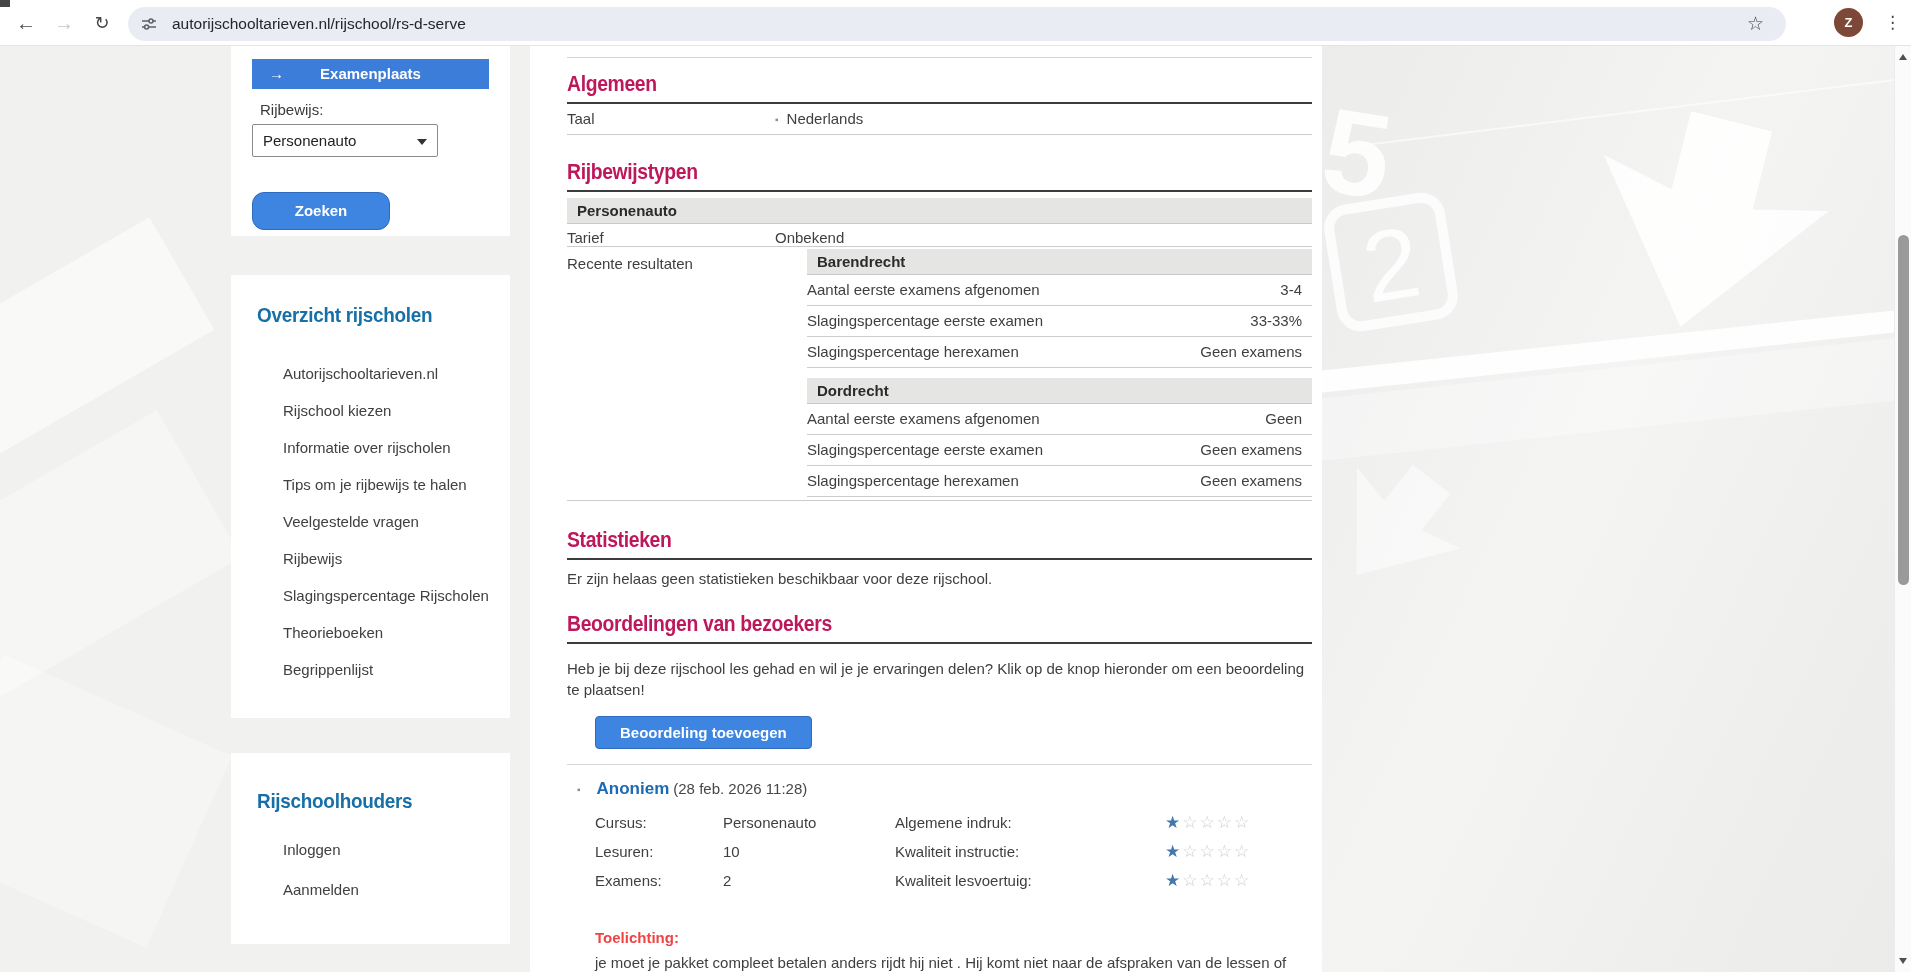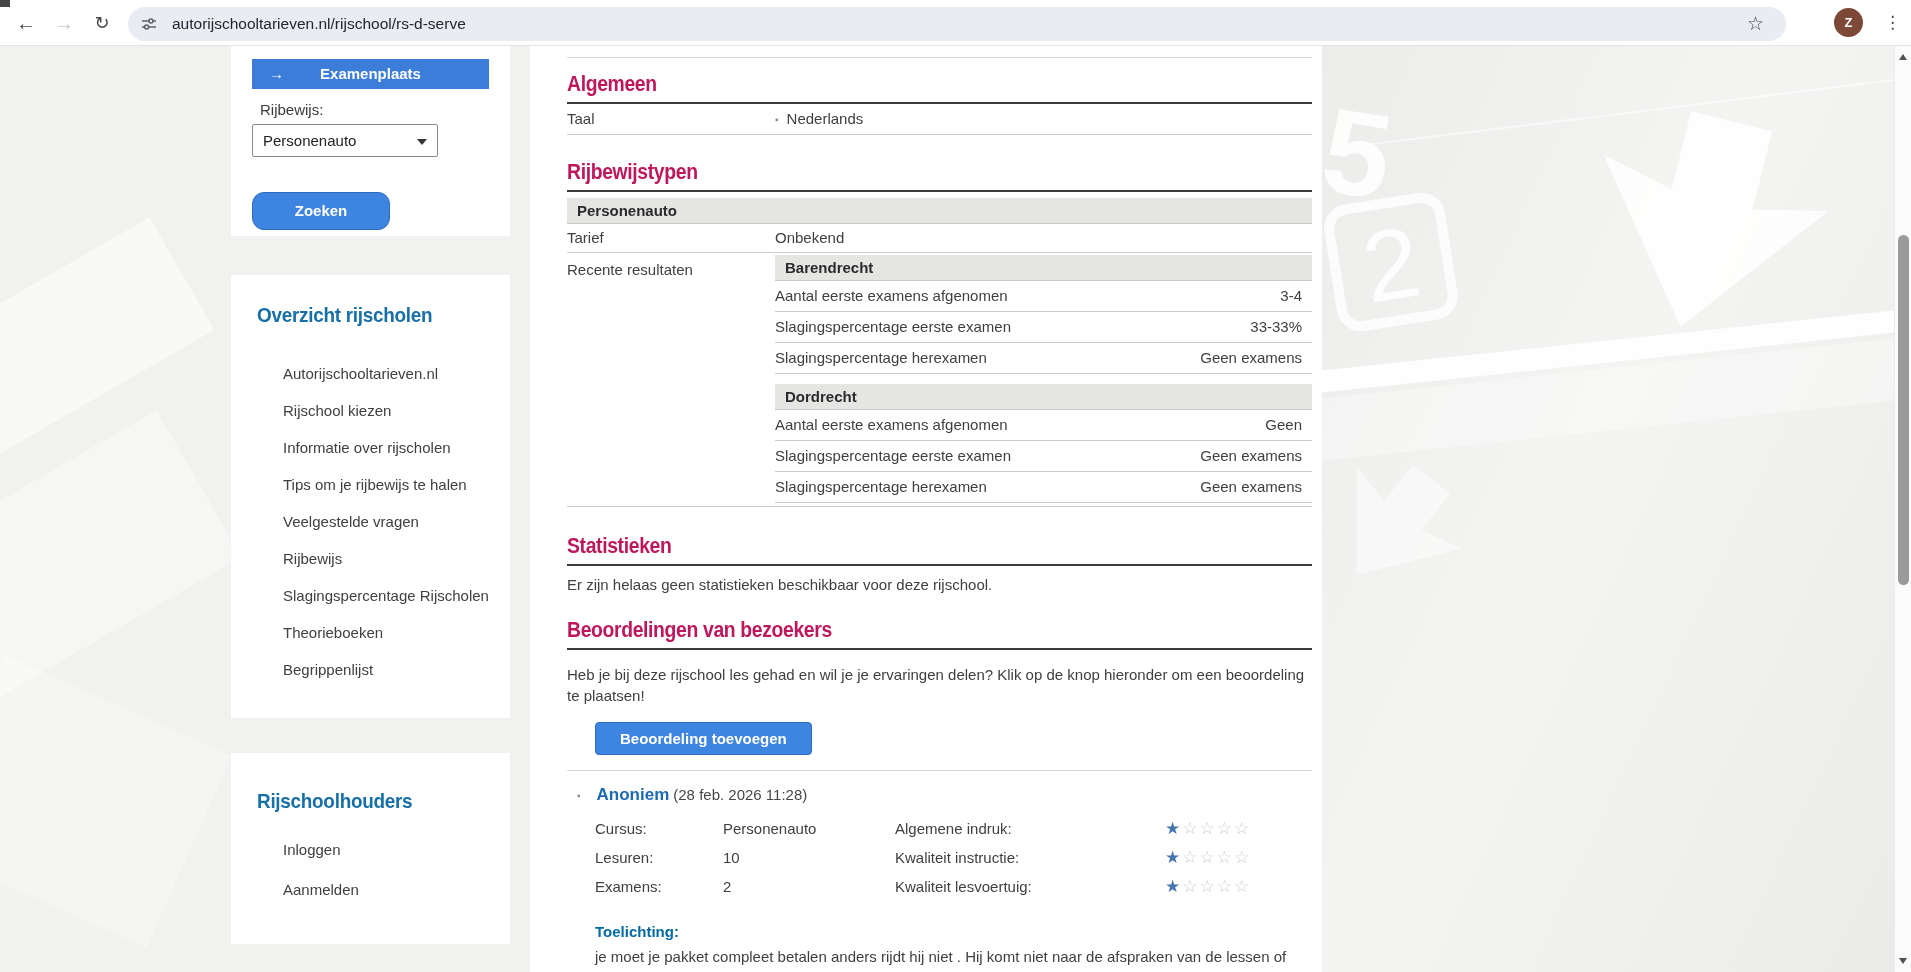--- a/index.html
+++ b/index.html
@@ -100,44 +100,44 @@
   .content { position:absolute; left:37px; top:0; width:745px; }
   .top-hairline { margin-top:11px; border-top:1px solid #d4d4d4; }
   h2.sec { display:block; margin-top:13px; font-size:22px; color:#be185d; letter-spacing:-0.4px; }
   h2.sec span { display:inline-block; transform:scaleX(.88); transform-origin:left; }
   .sec-rule { border-top:2px solid #3b3b3b; margin-top:5px; }
   .kv-row { display:flex; border-bottom:1px solid #ccc; padding:6px 0 7px 0; font-size:15px; color:#3f3f3f; }
   .kv-label { width:208px; flex:none; }
   .sq { color:#8d8d8d; font-size:10px; margin-right:8px; position:relative; top:-1px; }
   .band { background:#e5e5e4; border-bottom:1px solid #c9c9c9; font-weight:bold; font-size:15px;
     color:#2b2b2b; padding:4px 10px; margin-top:6px; }
-  .tbl-row { display:flex; border-bottom:1px solid #ccc; padding:5px 0 6px 0; font-size:15px; color:#3f3f3f; }
+  .tbl-row { display:flex; border-bottom:1px solid #ccc; padding:5px 0 0 0; font-size:15px; color:#3f3f3f; }
   .nested-wrap { display:flex; font-size:15px; color:#3f3f3f; }
   .nested-left { width:208px; flex:none; padding-top:8px; }
-  .nested-right { flex:1; }
+  .nested-right { flex:1;margin-left:32px; }
   .nested-right .band { margin-top:2px; margin-bottom:0; }
   .res-row { display:flex; justify-content:space-between; border-bottom:1px solid #ccc;
     padding:6px 10px 7px 0; }
   .gap8 { height:8px; }
   .outer-bottom { border-bottom:1px solid #ccc; height:4px; }
   .para { font-size:15px; color:#3f3f3f; margin-top:8px; line-height:21px; }
   .add-btn { display:inline-block; margin:16px 0 0 28px; background:#3d85e0; border:1px solid #2f6bbd;
     border-radius:4px; color:#fff; font-weight:bold; font-size:15px; padding:7px 24px; cursor:pointer; }
   .review-hr { border-top:1px solid #d8d8d8; margin-top:15px; }
   .review-head { margin-top:14px; padding-left:10px; font-size:15px; color:#474747; }
   .review-name { font-size:17px; font-weight:bold; color:#1b6ab3; margin:0 4px 0 8px; }
   .detail-grid { margin-top:9px; padding-left:28px; }
   .detail-row { display:flex; align-items:center; height:29px; font-size:15px; color:#3f3f3f; }
   .d-label { width:128px; flex:none; }
   .d-value { width:172px; flex:none; }
   .r-label { width:270px; flex:none; }
   .stars { font-size:17px; letter-spacing:2px; }
   .stars .fill { color:#4576ad; }
   .stars .empty { color:#c9ced4; }
-  .toel-label { margin-top:22px; padding-left:28px; font-size:15px; font-weight:bold; color:#0369a1; }
+  .toel-label { margin-top:34px; padding-left:28px; font-size:15px; font-weight:bold; color:#ef4444; }
   .toel-text { margin-top:6px; padding-left:28px; font-size:15px; color:#3f3f3f; line-height:21px; width:745px; }
 </style>
 </head>
 <body>
 
 <div class="toolbar">
   <div class="corner-notch"></div>
   <div class="nav-ico ico-back">←</div>
   <div class="nav-ico ico-fwd">→</div>
   <div class="nav-ico ico-reload">↻</div>

